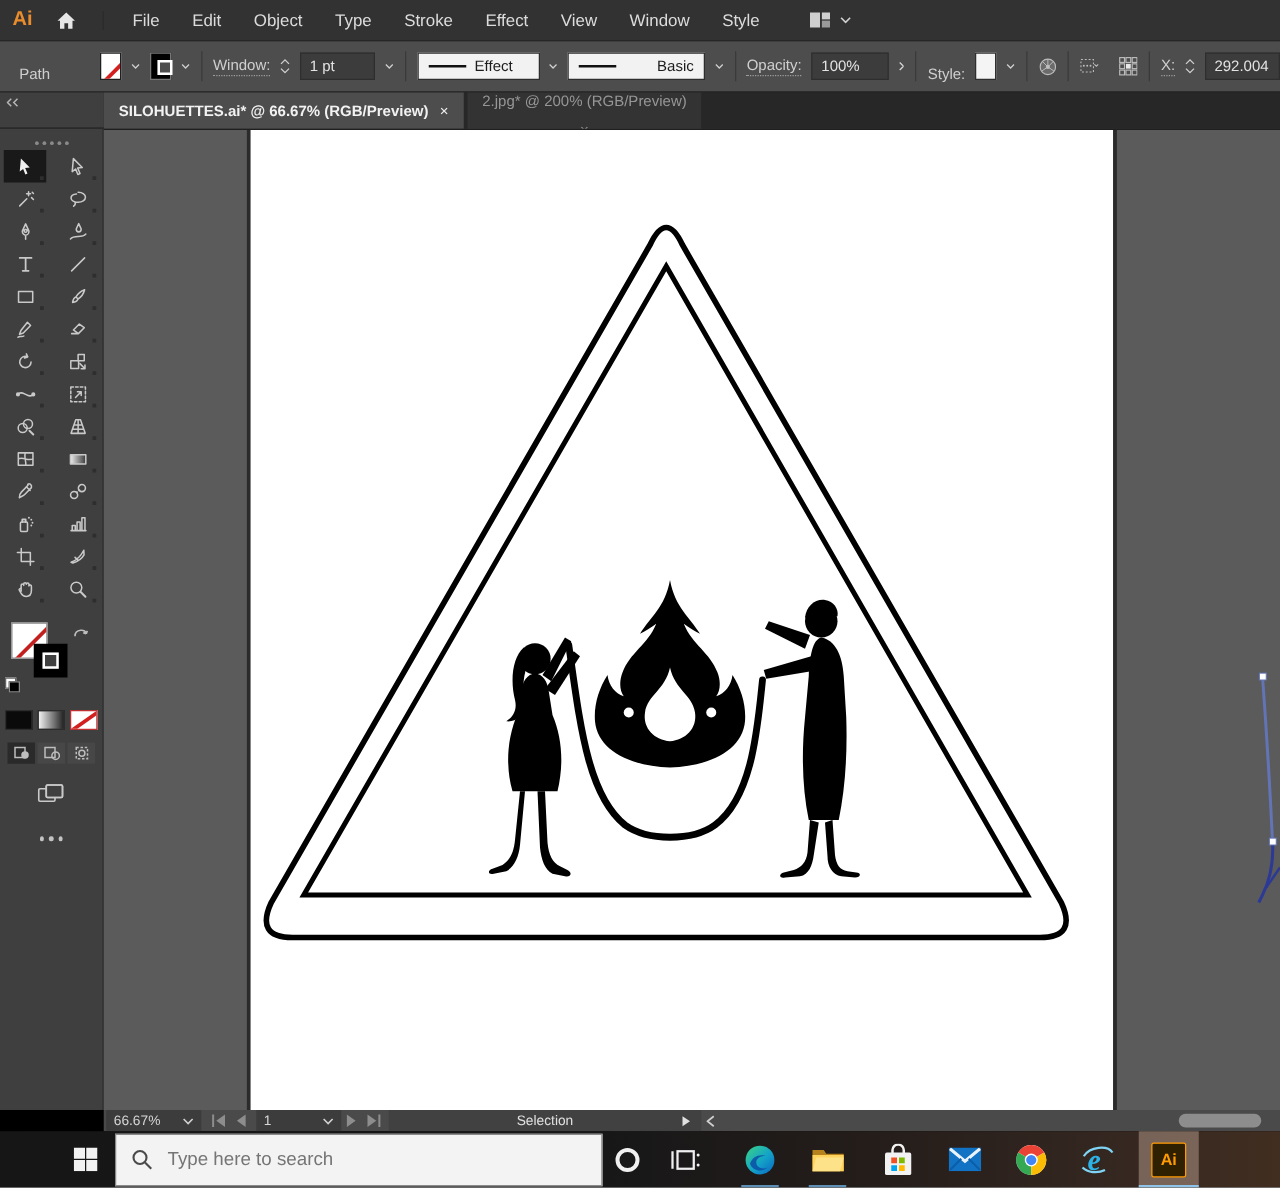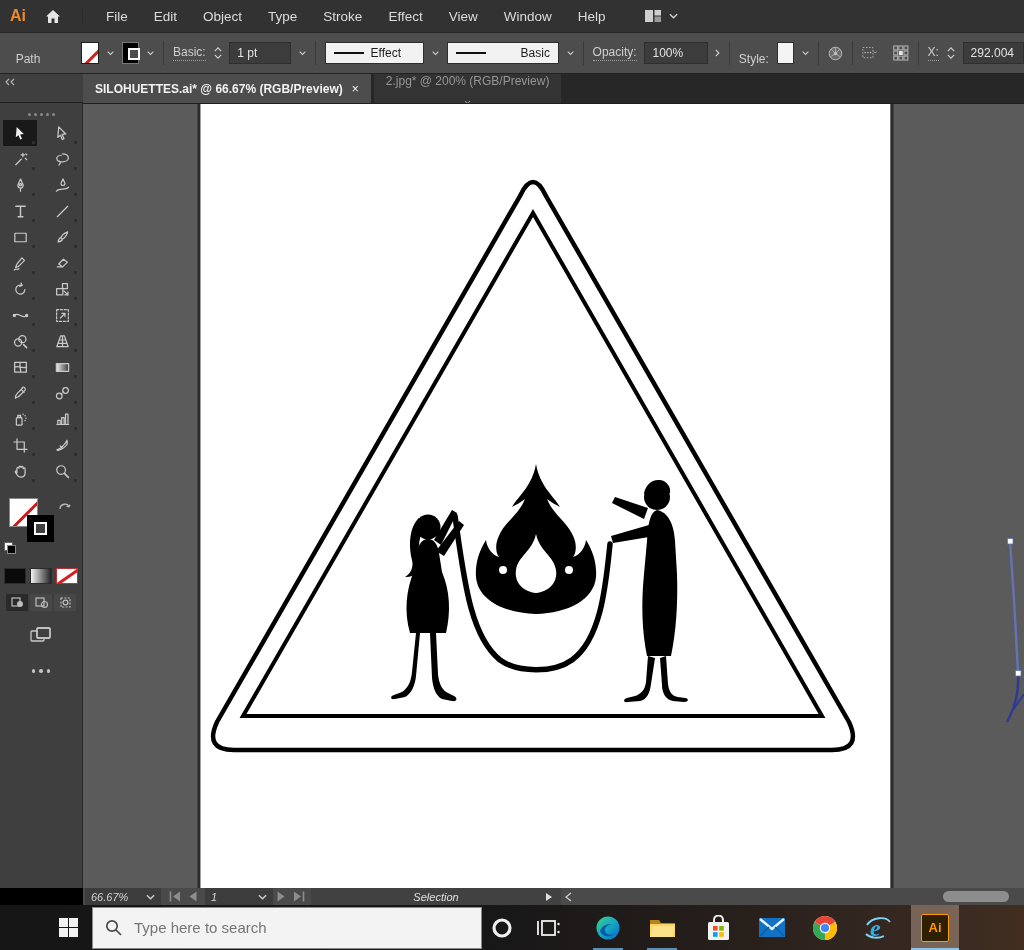--- a/index.html
+++ b/index.html
@@ -84,21 +84,21 @@
   .mode svg{width:13px;height:13px;stroke:#bdbdbd;fill:none;stroke-width:1.2;}
   #screenmode{display:flex;justify-content:center;margin-top:16px;}
   #screenmode svg{width:22px;height:18px;stroke:#c9c9c9;fill:none;stroke-width:1.3;}
   #more-dots{display:flex;gap:4px;justify-content:center;margin-top:24px;}
   #more-dots i{width:3.5px;height:3.5px;background:#c3c3c3;border-radius:50%;}
   
   #canvas{position:absolute;left:83px;top:103px;width:941px;height:785px;background:#5b5b5b;
           border-top:1px solid #1f1f1f;box-sizing:border-box;}
   
   #statusbar{position:absolute;left:83px;top:888px;width:941px;height:17px;background:#4a4a4a;
-             color:#d6d6d6;font-size:11px;font-style:italic;}
+             color:#d6d6d6;font-size:11px;}
   .sb{position:absolute;top:0;height:17px;display:flex;align-items:center;}
   .sb-field{background:#3c3c3c;height:17px;display:flex;align-items:center;padding:0 6px;gap:8px;}
   .nav-ic{width:12px;height:11px;fill:#8d8d8d;stroke:none;}
   #sb-mid{left:228px;width:250px;background:#414141;justify-content:center;color:#e0e0e0;text-align:center;}
   #sb-thumb{position:absolute;left:860px;top:3px;width:66px;height:11px;border-radius:6px;background:#8d8d8d;}
   
   #taskbar{position:absolute;left:0;top:905px;width:1024px;height:45px;
            background:linear-gradient(90deg,#161617 0%,#171718 45%,#241d1a 65%,#362821 85%,#453020 100%);
            display:flex;align-items:center;padding-left:44px;}
   #startbtn{width:48px;height:45px;display:flex;align-items:center;justify-content:center;}
@@ -125,21 +125,21 @@
       </svg>
   </span>
   <span class="menu-item">File</span>
   <span class="menu-item">Edit</span>
   <span class="menu-item">Object</span>
   <span class="menu-item">Type</span>
   <span class="menu-item">Stroke</span>
   <span class="menu-item">Effect</span>
   <span class="menu-item">View</span>
   <span class="menu-item">Window</span>
-  <span class="menu-item">Help</span>
+  <span class="menu-item">Style</span>
   <span id="ws-switch">
     <svg width="18" height="14" viewBox="0 0 18 14">
       <rect x="1" y="1" width="8" height="12" fill="#cfcfcf"></rect>
       <rect x="10.5" y="1" width="6.5" height="5.5" fill="#cfcfcf"></rect>
       <rect x="10.5" y="7.5" width="6.5" height="5.5" fill="#9a9a9a"></rect>
     </svg>
     <svg class="chev" viewBox="0 0 10 6">
         <path d="M1 1 L5 5 L9 1"></path>
       </svg>
   </span>
@@ -155,21 +155,21 @@
   <svg class="chev" viewBox="0 0 10 6">
       <path d="M1 1 L5 5 L9 1"></path>
     </svg>
   <div class="cb-gap"></div>
   <span class="sw-stroke"></span>
   <div class="cb-gap"></div>
   <svg class="chev" viewBox="0 0 10 6">
       <path d="M1 1 L5 5 L9 1"></path>
     </svg>
   <div class="cb-sep"></div>
-  <span class="cb-ulabel">Basic:</span>
+  <span class="cb-ulabel">Window:</span>
   <div class="cb-gap"></div>
   <span class="spin">
     <svg viewBox="0 0 10 6">
         <path d="M1 5 L5 1 L9 5"></path>
       </svg>
     <svg viewBox="0 0 10 6">
         <path d="M1 1 L5 5 L9 1"></path>
       </svg>
   </span>
   <div class="cb-gap"></div>

